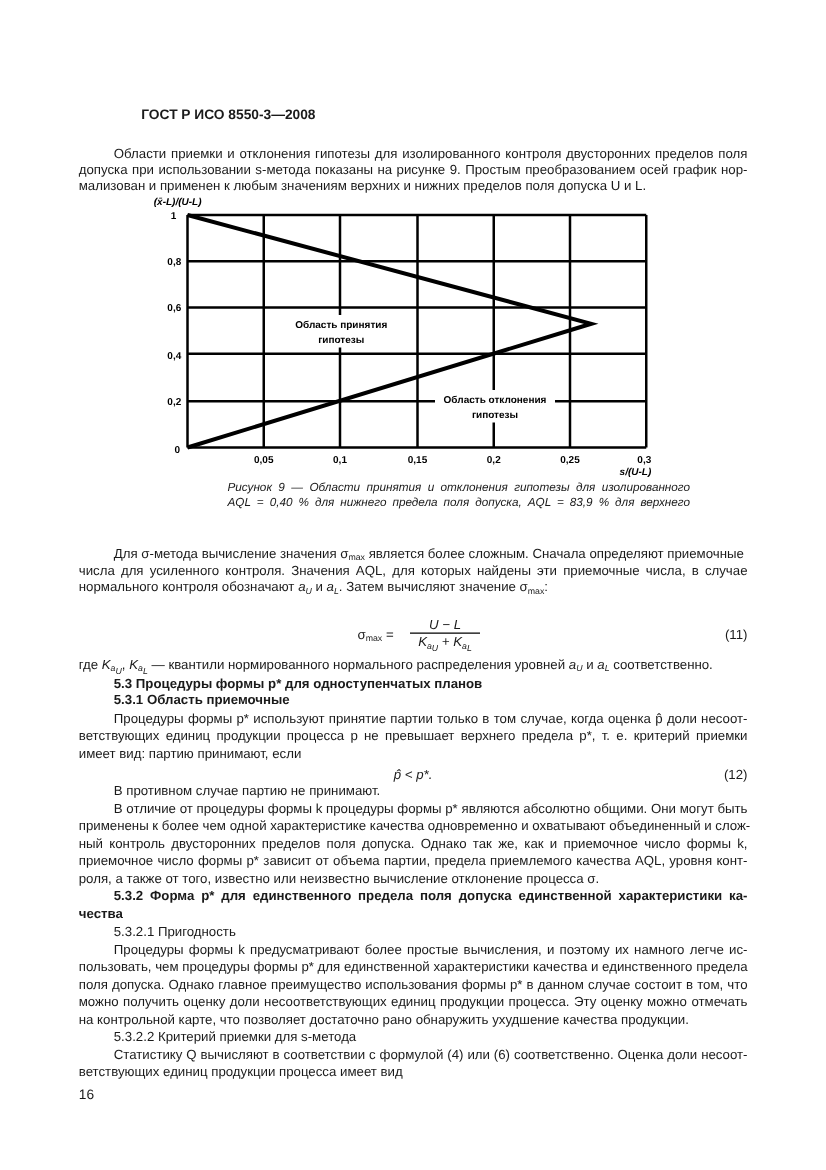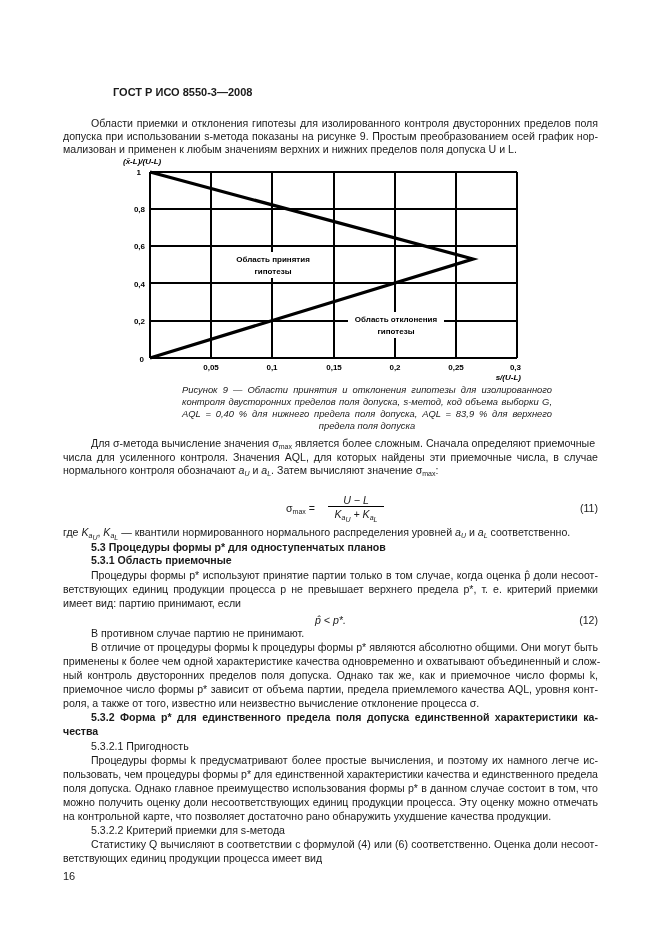--- a/index.html
+++ b/index.html
@@ -67,23 +67,21 @@
     <text x="521" y="380" text-anchor="end" font-style="italic">s/(U-L)</text>
     <text x="273" y="262" text-anchor="middle">Область принятия</text>
     <text x="273" y="274" text-anchor="middle">гипотезы</text>
     <text x="396" y="322" text-anchor="middle">Область отклонения</text>
     <text x="396" y="334" text-anchor="middle">гипотезы</text>
   </g>
 </svg>
 
 <div class="caption" style="top:384px;">
   <span class="l just">Рисунок 9 — Области принятия и отклонения гипотезы для изолированного</span>
-  <span class="l just">контроля двусторонних пределов поля допуска, s-метод, код объема выборки G,</span>
   <span class="l just">AQL = 0,40 %  для нижнего предела поля допуска, AQL = 83,9 %  для  верхнего</span>
-  <span class="l" style="text-align:center;">предела поля допуска</span>
 </div>
 
 <div class="line ind" style="top:437px;">
   <span>Для σ-метода вычисление значения σ</span><sub>max</sub><span> является более сложным. Сначала определяют  приемочные</span>
 </div>
 <div class="line just" style="top:451px;">числа для усиленного контроля. Значения AQL, для которых найдены эти приемочные числа, в случае</div>
 <div class="line" style="top:464px;">
   <span>нормального контроля обозначают </span><i>a</i><sub><i>U</i></sub> и <i>a</i><sub><i>L</i></sub><span>. Затем вычисляют значение σ</span><sub>max</sub><span>:</span>
 </div>
 

